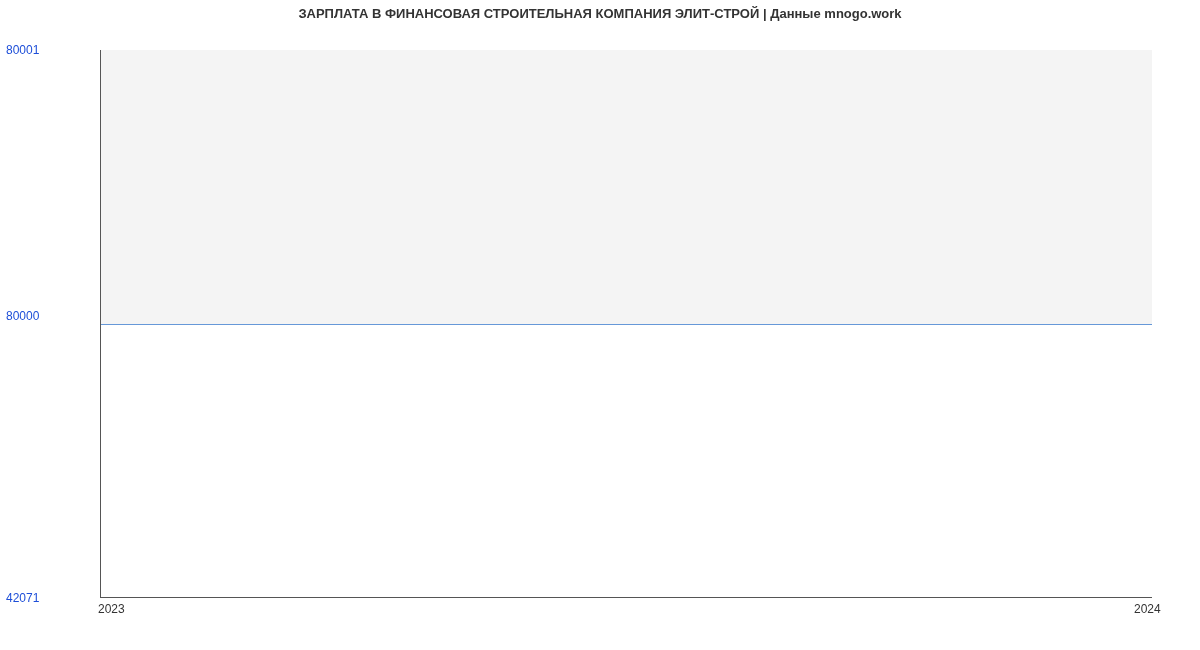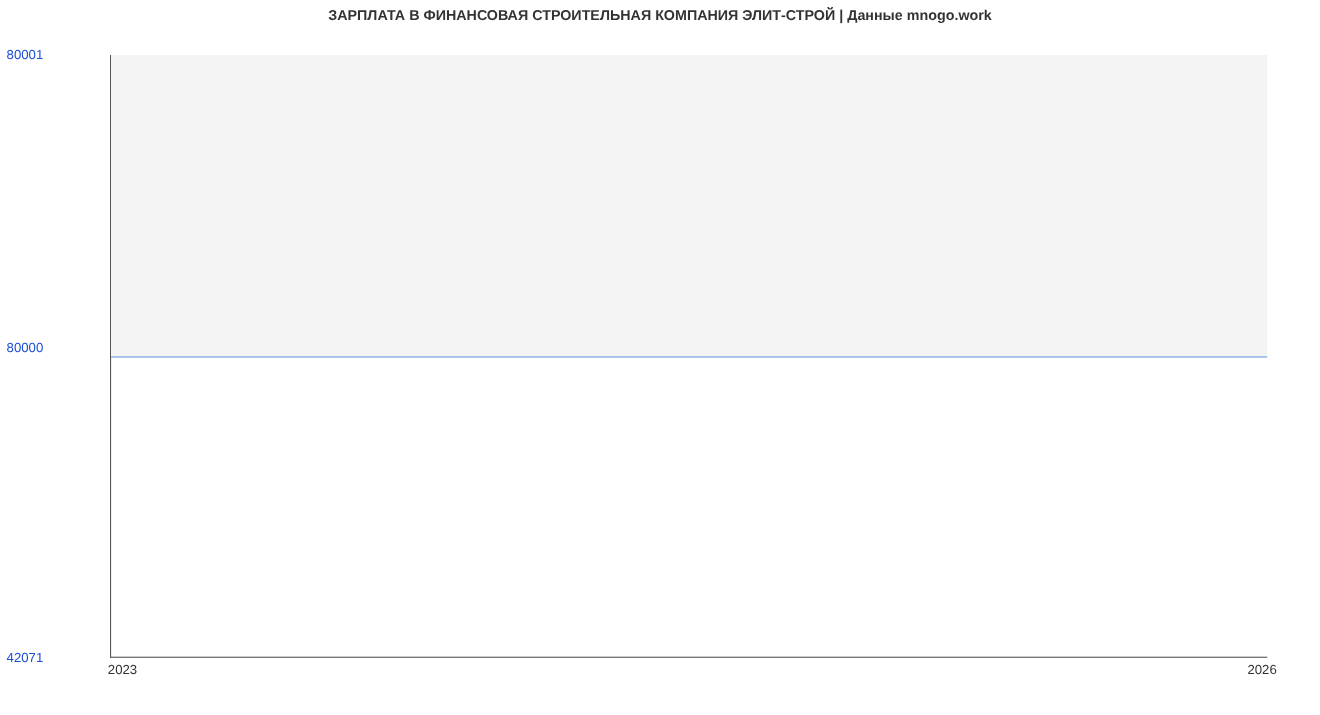--- a/index.html
+++ b/index.html
@@ -83,14 +83,14 @@
   <div class="plot-area">
     <div class="plot-grid"></div>
     <div class="data-line"></div>
   </div>
 
   <div class="y-tick top">80001</div>
   <div class="y-tick mid">80000</div>
   <div class="y-tick bottom">42071</div>
 
   <div class="x-tick left">2023</div>
-  <div class="x-tick right">2026</div>
+  <div class="x-tick right">2024</div>
 </div>
 
 </body></html>

